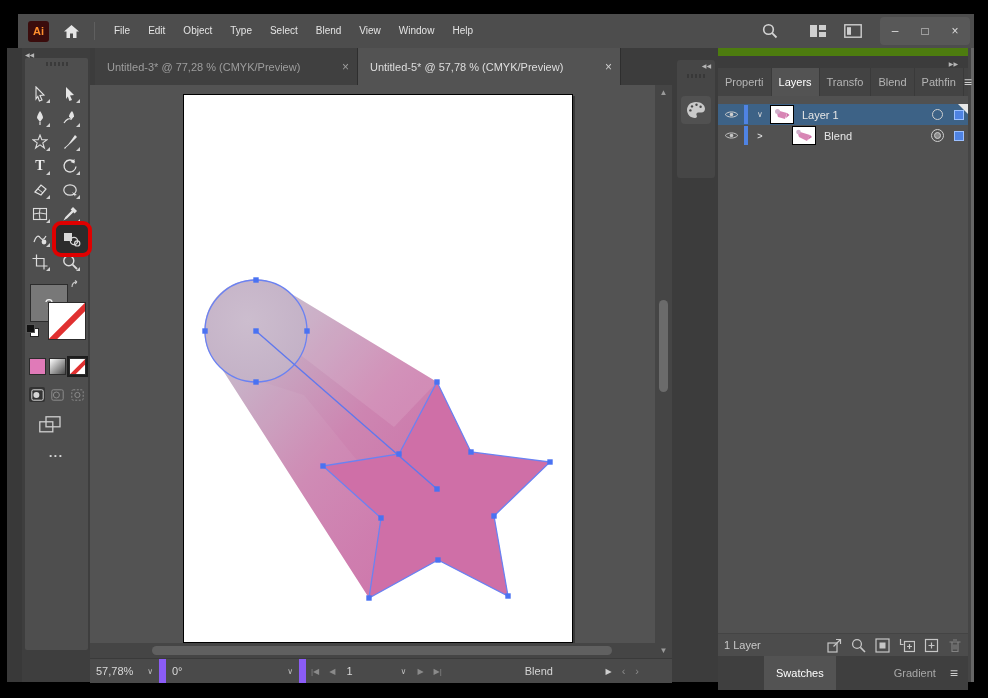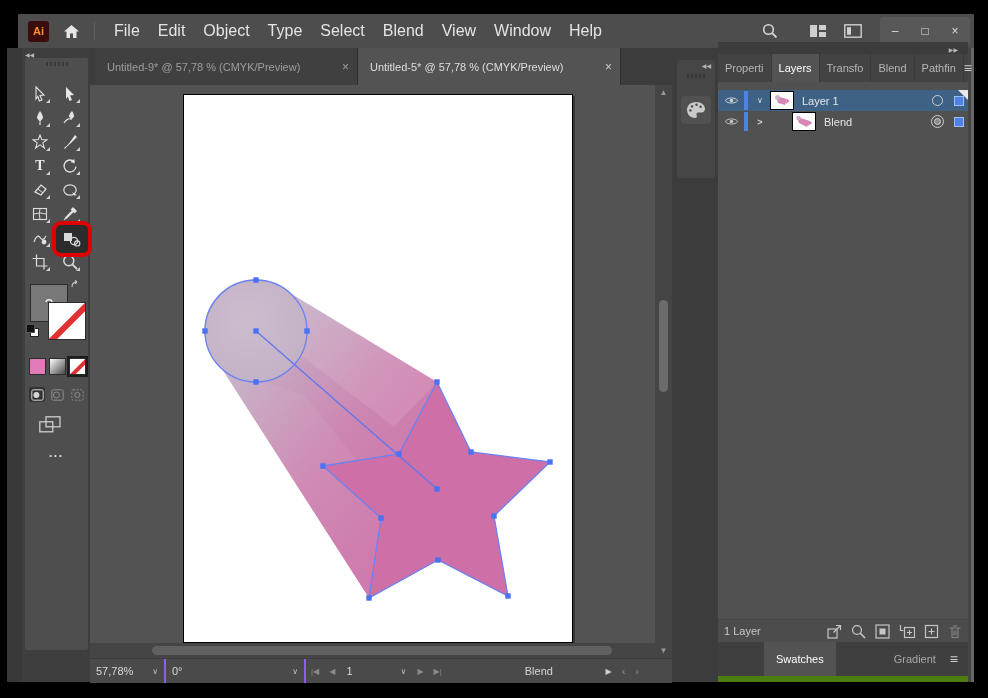--- a/index.html
+++ b/index.html
@@ -6,21 +6,21 @@
   #app{position:relative;width:988px;height:698px;background:#4d7c0f;overflow:hidden;
        font-family:"Liberation Sans","DejaVu Sans",sans-serif;font-size:11px;color:#ddd;
        -webkit-font-smoothing:antialiased;}
   .abs{position:absolute;}
   
   #titlebar{left:18px;top:14px;width:956px;height:34px;background:#4d4d4d;display:flex;align-items:center;}
   #ai-logo{width:21px;height:21px;margin-left:10px;background:#3a0c0c;border-radius:3px;
            color:#ff8f2d;font-weight:bold;font-size:11px;display:flex;align-items:center;justify-content:center;}
   .tb-icon{margin-left:14px;display:flex;align-items:center;}
   .tb-sep{width:1px;height:18px;background:#5f5f5f;margin:0 10px 0 14px;}
-  .menu-item{padding:13px 9px;color:#e4e4e4;font-size:16px;cursor:default;line-height:34px;}
+  .menu-item{padding:13px 9px;color:#e4e4e4;font-size:10px;cursor:default;line-height:34px;}
   #tb-right{margin-left:auto;display:flex;align-items:center;}
   #win-controls{background:#585858;border-radius:4px;height:28px;display:flex;align-items:center;margin:0 4px 0 18px;}
   .win-btn{width:30px;text-align:center;color:#dcdcdc;font-size:12px;cursor:default;}
   
   .black{background:#000;}
   
   #left-strip{left:7px;top:48px;width:15px;height:634px;background:#393939;}
   #tool-dock{left:22px;top:48px;width:68px;height:634px;background:#3e3e3e;}
   .collapse-glyph{font-size:6px;color:#b5b5b5;letter-spacing:0px;}
   #tool-panel{left:25px;top:58px;width:63px;height:592px;background:#4e4e4e;border-radius:2px;}
@@ -79,21 +79,21 @@
   #hthumb{position:absolute;left:62px;top:3px;width:460px;height:9px;background:#606060;border-radius:5px;}
   #scroll-corner{left:655px;top:643px;width:17px;height:15px;background:#454545;color:#9a9a9a;font-size:8px;text-align:center;line-height:15px;}
   
   #mid-strip{left:672px;top:48px;width:46px;height:634px;background:#3c3c3c;}
   #mid-panel{position:absolute;left:5px;top:12px;width:38px;height:118px;background:#464646;border-radius:3px;}
   #mid-collapse{position:absolute;right:4px;top:2px;}
   #mid-grip{margin-top:14px;display:flex;justify-content:center;gap:2px;}
   #mid-grip i{width:2px;height:4px;background:#383838;display:block;}
   #palette-btn{margin:18px auto 0;width:30px;height:28px;background:#515151;border-radius:4px;display:flex;align-items:center;justify-content:center;}
   
-  #right-panel{left:718px;top:42px;width:250px;height:634px;background:#515151;}
+  #right-panel{left:718px;top:56px;width:250px;height:634px;background:#515151;}
   #rp-topstrip{position:absolute;left:0;top:0;width:250px;height:12px;background:#3c3c3c;text-align:right;}
   #rp-topstrip span{margin-right:10px;}
   #rp-tabs{position:absolute;left:0;top:12px;width:250px;height:28px;background:#434343;display:flex;align-items:stretch;}
   .rp-tab{display:flex;align-items:center;padding:0 7px;color:#b5b5b5;font-size:11px;border-right:1px solid #3a3a3a;}
   .rp-tab.active{background:#535353;color:#fff;}
   #rp-menu{margin-left:auto;display:flex;align-items:center;padding-right:8px;color:#cfcfcf;font-size:14px;}
   #layers-body{position:absolute;left:0;top:40px;width:250px;height:537px;background:#515151;}
   .layer-row{position:relative;height:21px;display:flex;align-items:center;font-size:11px;color:#e6e6e6;}
   .layer-row.selected{background:#3d6286;}
   .lr-eye{width:26px;display:flex;justify-content:center;}
@@ -115,21 +115,21 @@
   #layers-footer .count{color:#c9c9c9;margin-right:auto;}
   .lf-icon{margin-left:9px;display:flex;align-items:center;}
   .lf-icon.dim{opacity:.45;}
   #swatch-header{position:absolute;left:0;top:600px;width:250px;height:34px;background:#3f3f3f;display:flex;align-items:stretch;}
   .sw-tab{display:flex;align-items:center;padding:0 12px;color:#a8a8a8;font-size:11px;margin-left:46px;}
   .sw-tab.active{background:#535353;color:#fff;}
   #sw-menu{margin-left:auto;display:flex;align-items:center;padding-right:10px;color:#cfcfcf;font-size:14px;}
   
   #statusbar{left:90px;top:658px;width:582px;height:24px;background:#4a4a4a;border-top:1px solid #3a3a3a;
              display:flex;align-items:center;font-size:11px;color:#d8d8d8;}
-  .sb-field{display:flex;align-items:center;height:100%;border-right:2px solid #8b5cf6;padding:0 6px;box-sizing:border-box;}
+  .sb-field{display:flex;align-items:center;height:100%;border-right:7px solid #8b5cf6;padding:0 6px;box-sizing:border-box;}
   .sb-chev{margin-left:auto;color:#bdbdbd;font-size:8px;padding-left:8px;}
   .sb-nav{color:#8a8a8a;font-size:8px;padding:0 5px;}
   .sb-nav.lit{color:#cfcfcf;}
 </style>
 </head>
 <body>
 
 <div id="app">
 
   <div id="titlebar" class="abs">
@@ -339,21 +339,21 @@
           <rect x="0.8" y="5.8" width="13" height="10" fill="none" stroke="#cfcfcf" stroke-width="1.3"></rect>
           <rect x="7" y="0.8" width="14" height="10" fill="none" stroke="#cfcfcf" stroke-width="1.3"></rect>
         </svg>
     </div>
 
     <div id="tool-more">•••</div>
   </div>
 
   <div id="tabbar" class="abs">
     <div class="doc-tab" id="tab-0">
-      <span class="lbl">Untitled-9* @ 57,78 % (CMYK/Preview)</span>
+      <span class="lbl">Untitled-3* @ 77,28 % (CMYK/Preview)</span>
       <span class="x">×</span>
     </div>
     <div class="doc-tab" id="tab-1">
       <span class="lbl">Untitled-5* @ 57,78 % (CMYK/Preview)</span>
       <span class="x">×</span>
     </div>
   </div>
 
   <div id="canvas" class="abs">
     <div id="artboard">

